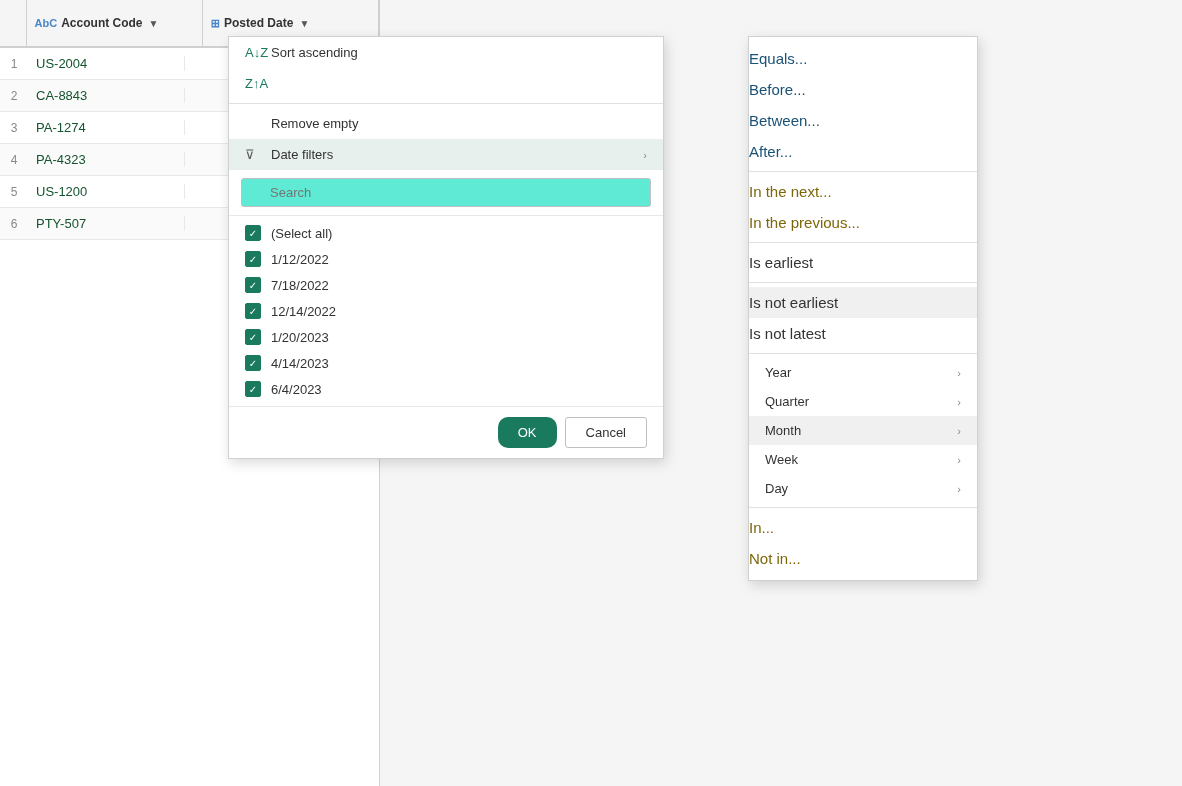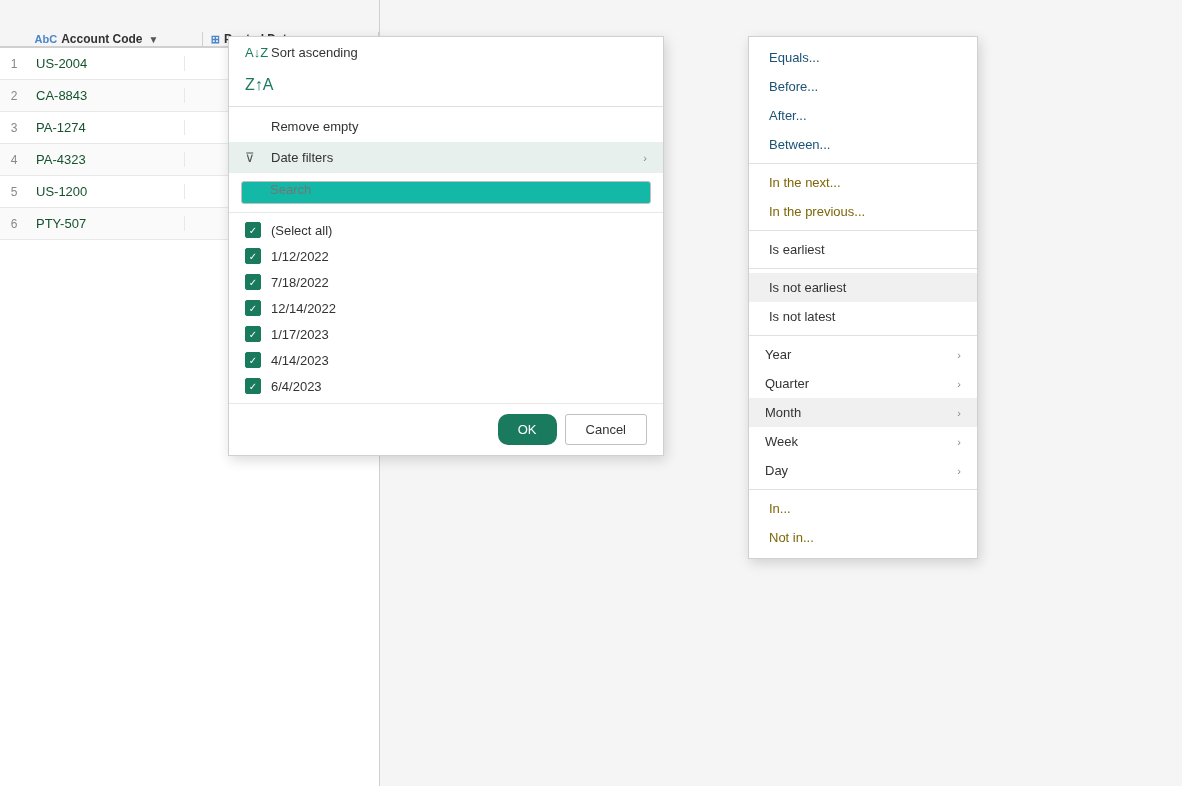--- a/index.html
+++ b/index.html
@@ -21,21 +21,20 @@
       height: 786px;
       background: white;
       border-right: 1px solid #d0d0d0;
     }
 
     .table-header {
       display: flex;
       border-bottom: 2px solid #d0d0d0;
       height: 48px;
       background: #f5f5f5;
-      align-items: flex-end;
     }
 
     .col-header {
       display: flex;
       align-items: center;
       padding: 0 8px;
       border-right: 1px solid #d0d0d0;
       font-size: 12px;
       font-weight: 600;
       color: #333;
@@ -130,26 +129,26 @@
 
     .search-box-container {
       padding: 8px 12px;
       border-bottom: 1px solid #e8e8e8;
     }
 
     .search-box {
       width: 100%;
       border: 1px solid #c0c0c0;
       border-radius: 3px;
-      padding: 0 10px 6px 28px;
+      padding: 6px 10px 6px 28px;
       font-size: 13px;
       color: #333;
       outline: none;
       position: relative;
-      background: #14b8a6;
+      background: #5eead4;
     }
 
     .search-wrapper {
       position: relative;
     }
 
     .search-icon-inner {
       position: absolute;
       left: 8px;
       top: 50%;
@@ -227,23 +226,23 @@
       left: 748px;
       width: 230px;
       background: white;
       border: 1px solid #d0d0d0;
       box-shadow: 2px 4px 12px rgba(0,0,0,0.15);
       z-index: 200;
       padding: 6px 0;
     }
 
     .submenu-item {
-      padding: 7px 20px;
-      cursor: pointer;
-      font-size: 13px;
+      padding: 7px 0;
+      cursor: pointer;
+      font-size: 15px;
       color: #333;
     }
 
     .submenu-item.teal {
       color: #1a5276;
     }
 
     .submenu-item.gold {
       color: #7d6608;
     }
@@ -330,21 +329,21 @@
 </div>
 
 <div class="dropdown-menu">
 
   <div class="menu-item">
     <span style="color:#1a7a5e; font-size:13px; width:18px;">A↓Z</span>
     <span class="menu-item-label">Sort ascending</span>
   </div>
 
   <div class="menu-item">
-    <span style="color:#1a7a5e; font-size:16px; width:18px;">Z↑A</span>
+    <span style="color:#1a7a5e; font-size:13px; width:18px;">Z↑A</span>
   </div>
   <div class="menu-divider"></div>
 
   <div class="menu-item">
     <span style="width:18px;"></span>
     <span class="menu-item-label">Remove empty</span>
   </div>
 
   <div class="menu-item active">
     <span style="color:#555; font-size:13px; width:18px;">⊽</span>
@@ -371,21 +370,21 @@
     <div class="check-item">
       <div class="checkbox-checked">✓</div>
       <span class="check-label">7/18/2022</span>
     </div>
     <div class="check-item">
       <div class="checkbox-checked">✓</div>
       <span class="check-label">12/14/2022</span>
     </div>
     <div class="check-item">
       <div class="checkbox-checked">✓</div>
-      <span class="check-label">1/17/2023</span>
+      <span class="check-label">1/20/2023</span>
     </div>
     <div class="check-item">
       <div class="checkbox-checked">✓</div>
       <span class="check-label">4/14/2023</span>
     </div>
     <div class="check-item">
       <div class="checkbox-checked">✓</div>
       <span class="check-label">6/4/2023</span>
     </div>
   </div>
@@ -395,23 +394,23 @@
     <button class="btn-cancel">Cancel</button>
   </div>
 </div>
 
 <div class="date-filter-submenu">
 
   <div class="submenu-item teal">Equals...</div>
 
   <div class="submenu-item teal">Before...</div>
 
+  <div class="submenu-item teal">Between...</div>
+
   <div class="submenu-item teal">After...</div>
-
-  <div class="submenu-item teal">Between...</div>
 
   <div class="submenu-divider"></div>
 
   <div class="submenu-item gold">In the next...</div>
 
   <div class="submenu-item gold">In the previous...</div>
 
   <div class="submenu-divider"></div>
 
   <div class="submenu-item">Is earliest</div>

